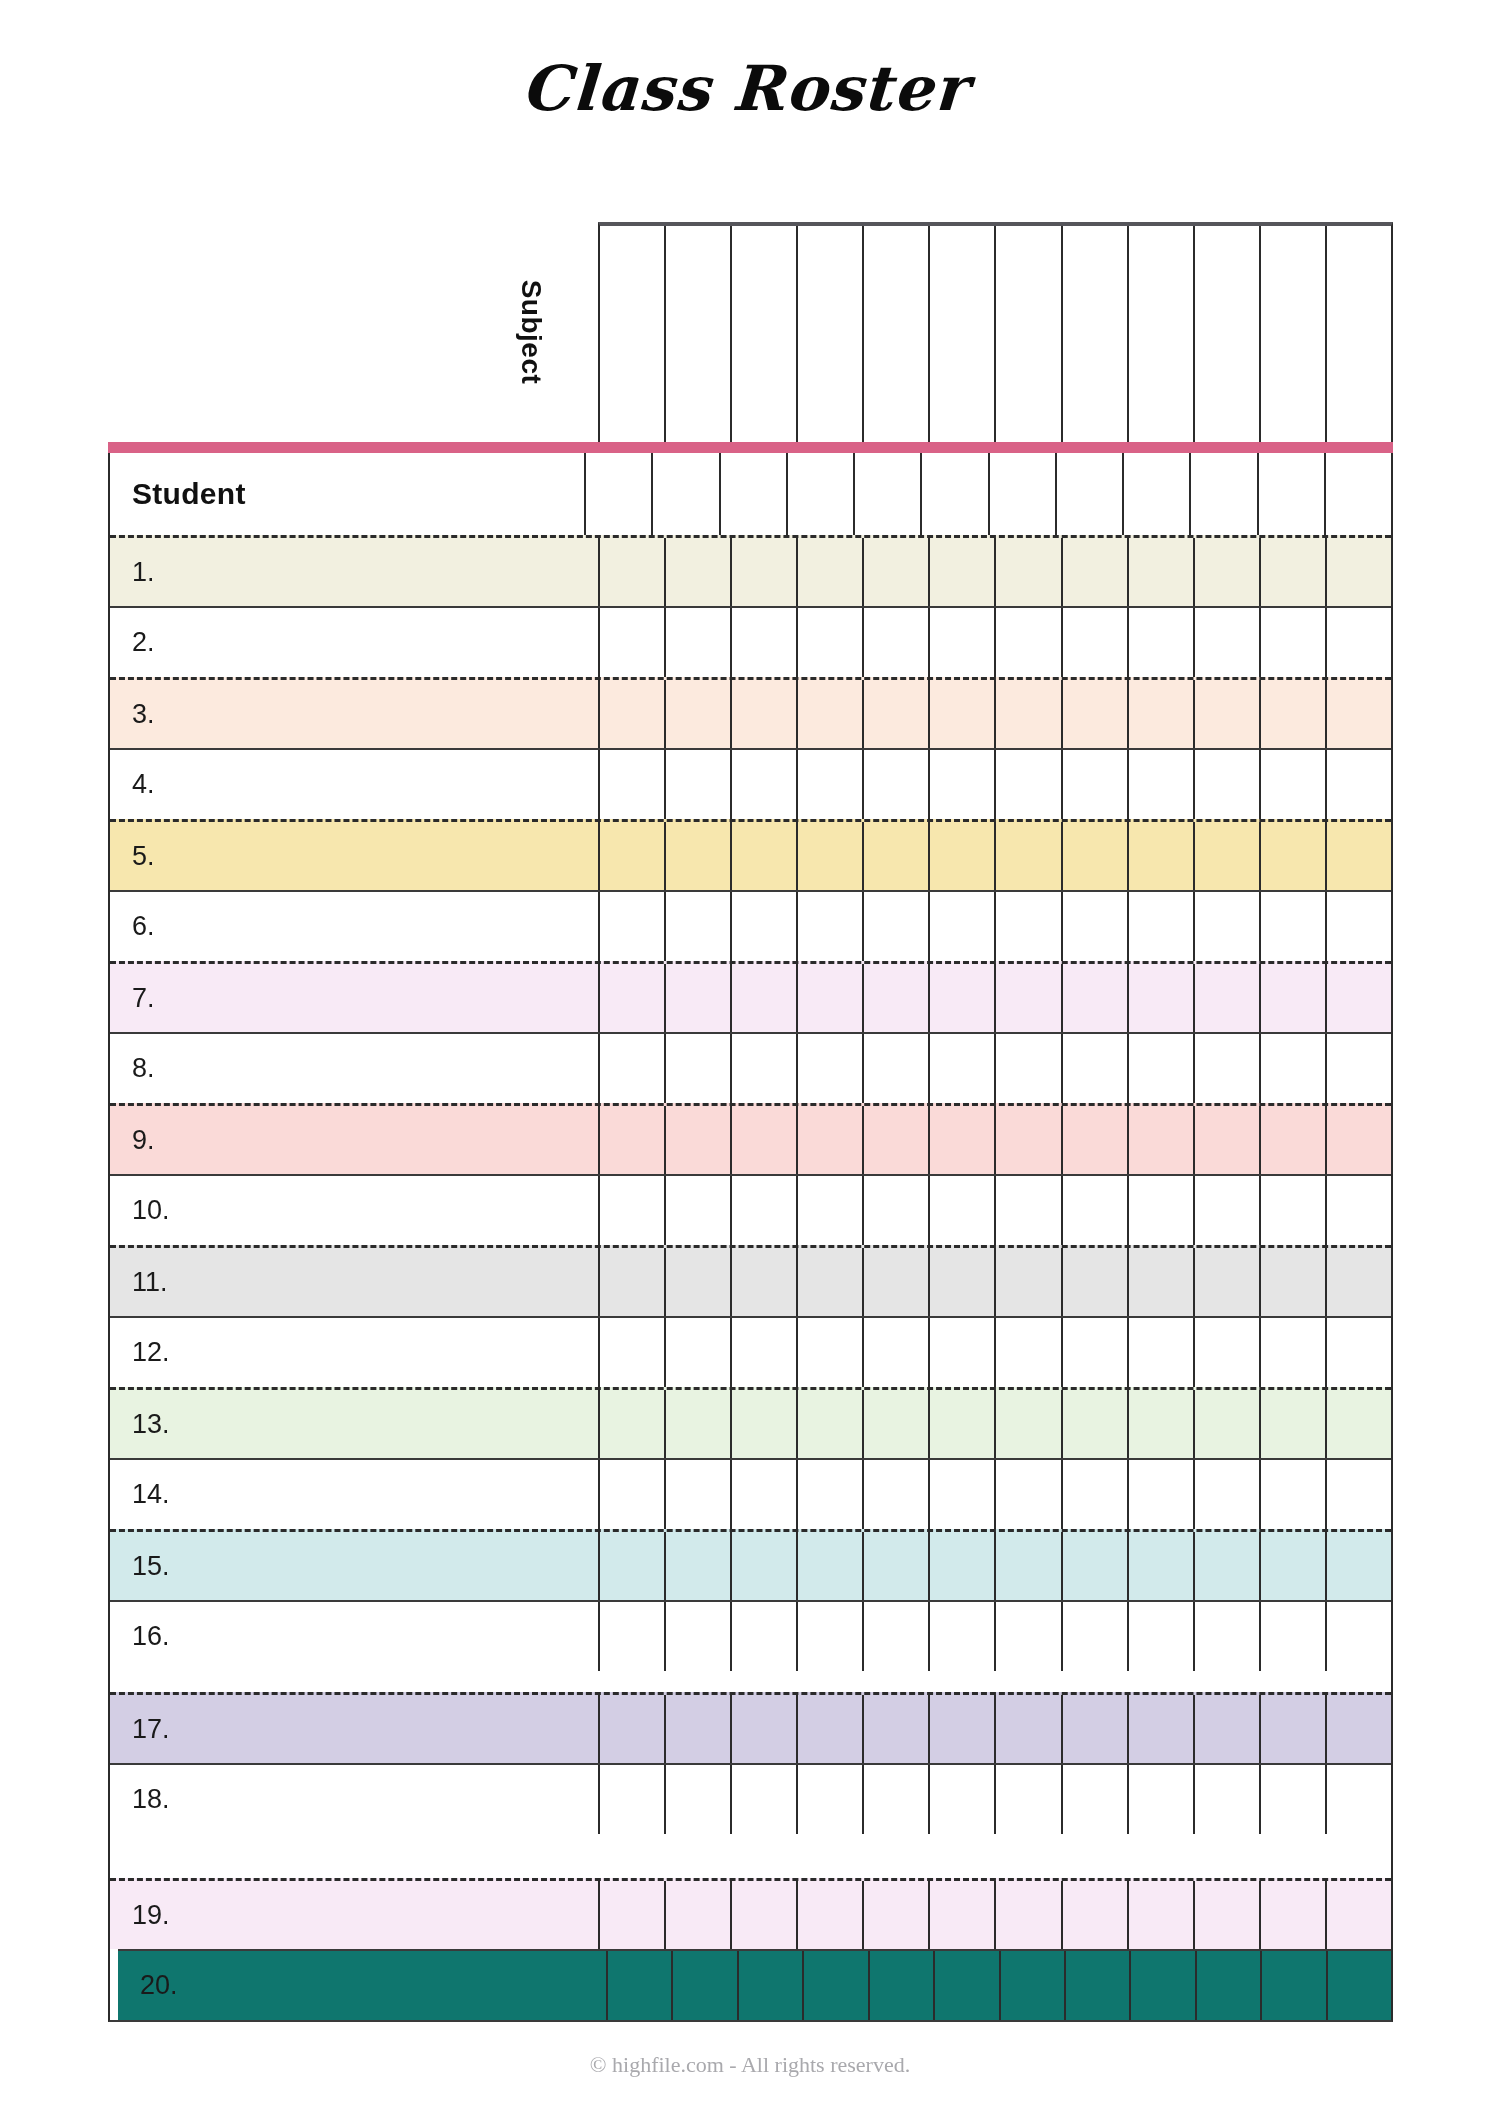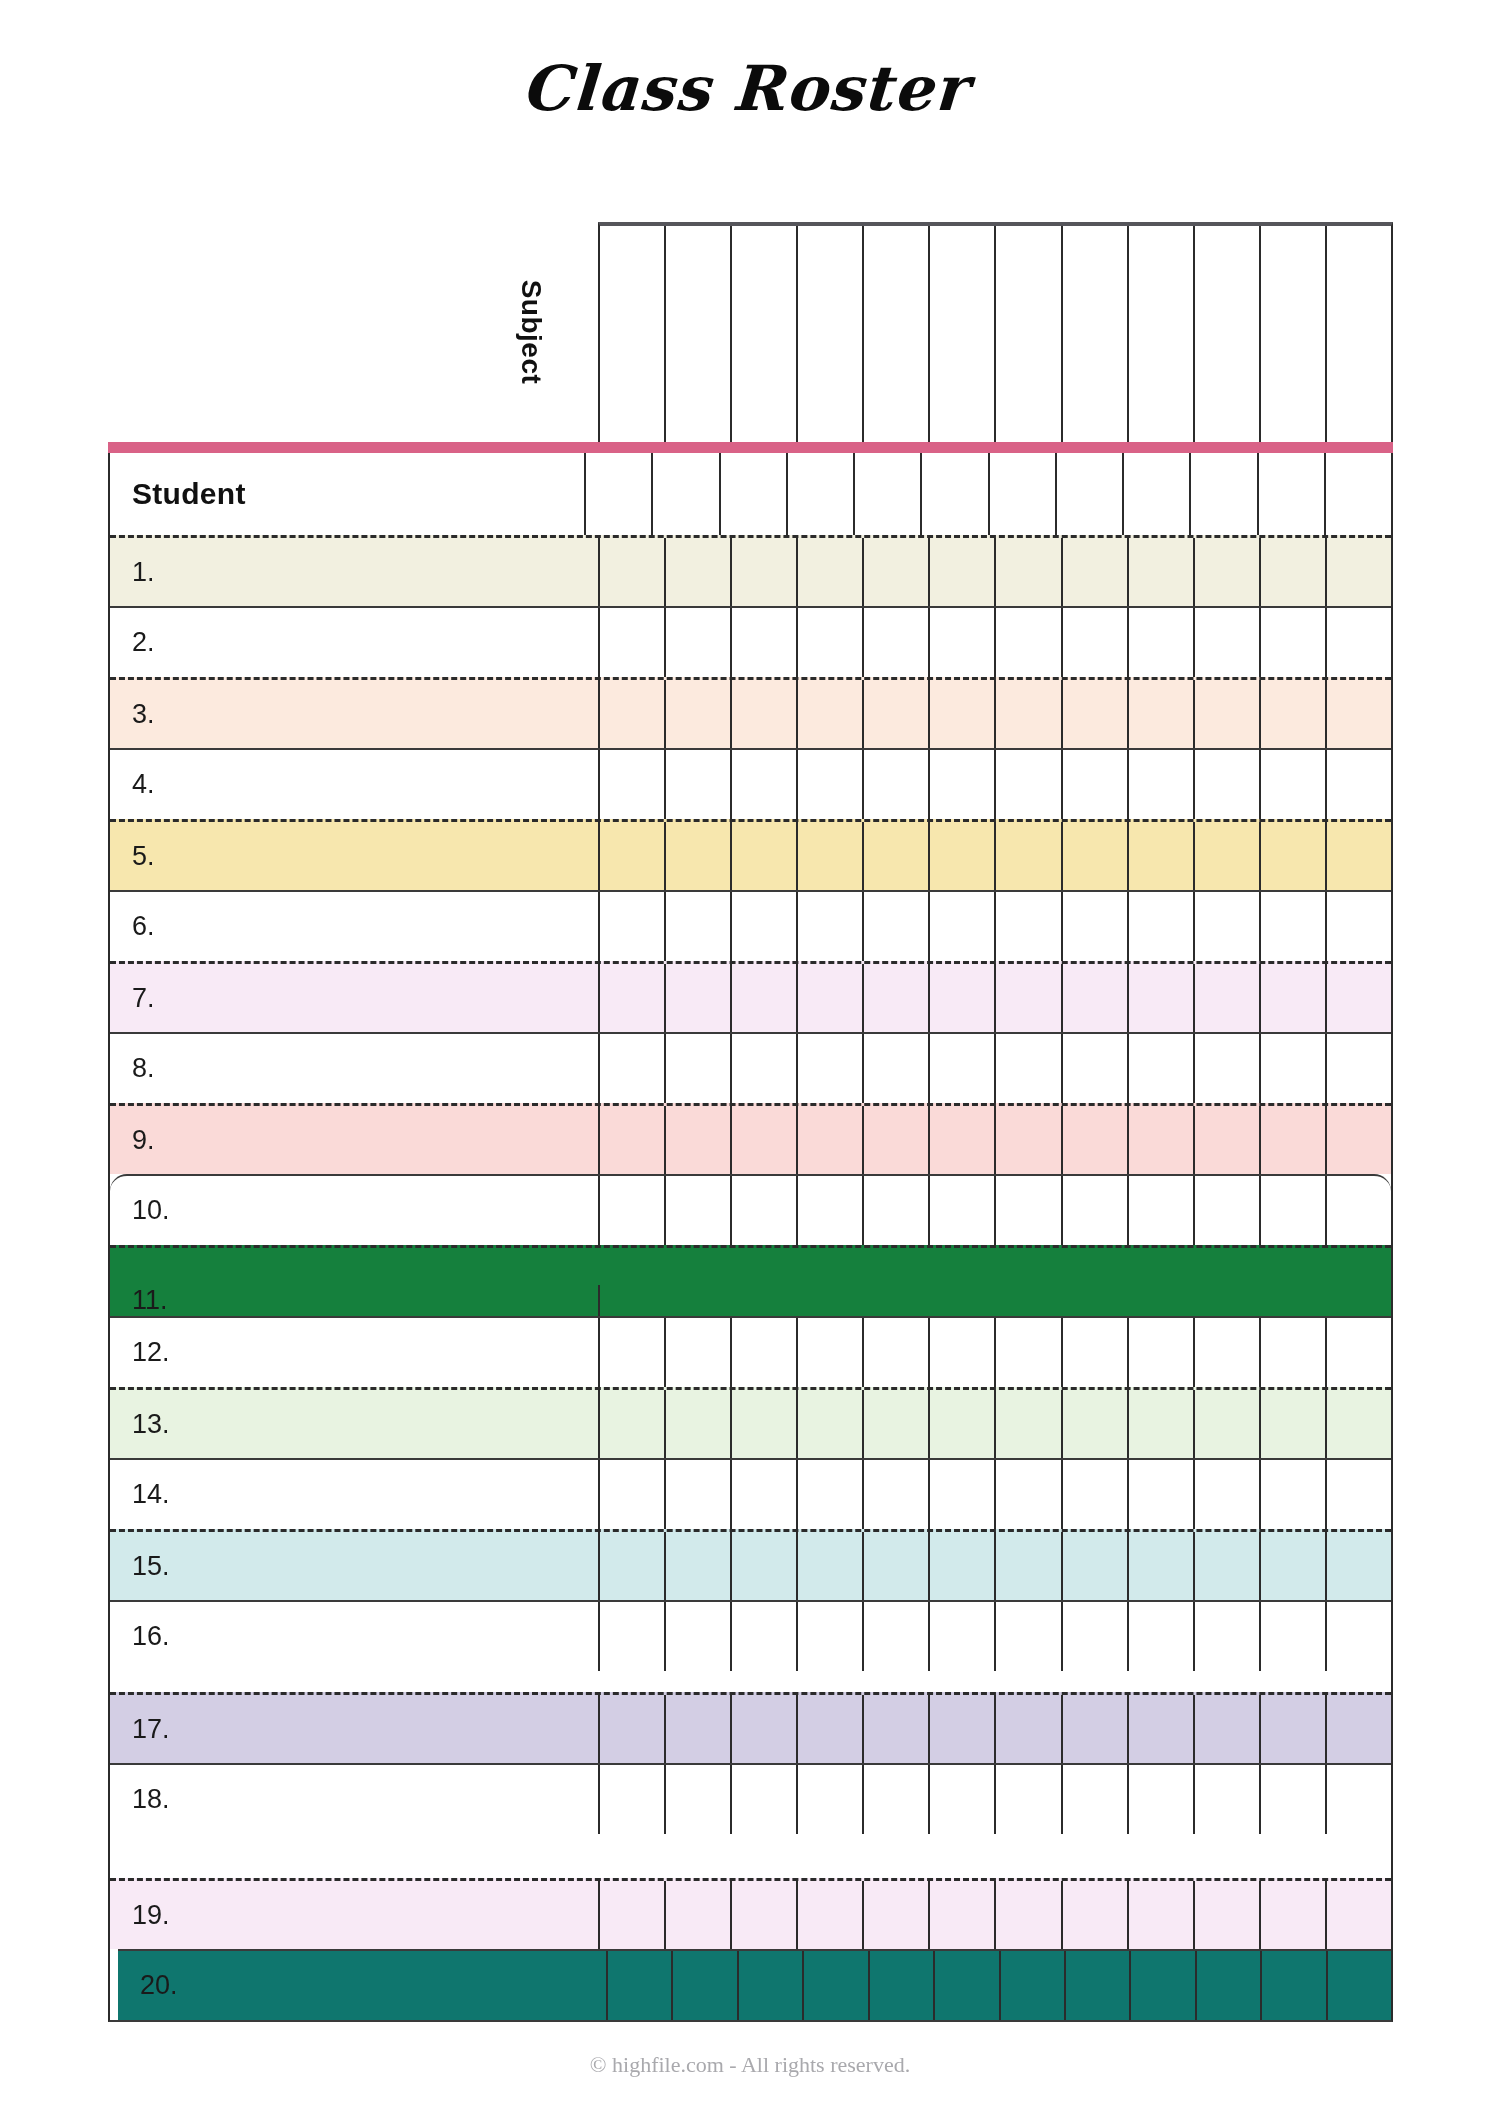--- a/index.html
+++ b/index.html
@@ -384,40 +384,40 @@
           <div class="gcell"></div>
           <div class="gcell"></div>
           <div class="gcell"></div>
           <div class="gcell"></div>
           <div class="gcell"></div>
           <div class="gcell"></div>
           <div class="gcell"></div>
           <div class="gcell"></div>
         </div>
       </div>
-      <div class="roster-row solid-top" style="background: rgb(255, 255, 255); border-radius: 17px;">
+      <div class="roster-row solid-top" style="background: rgb(255, 255, 255);">
         <div class="num-cell">
           <span class="row-number">10.</span>
         </div>
         <div class="grid-cells">
           <div class="gcell"></div>
           <div class="gcell"></div>
           <div class="gcell"></div>
           <div class="gcell"></div>
           <div class="gcell"></div>
           <div class="gcell"></div>
           <div class="gcell"></div>
           <div class="gcell"></div>
           <div class="gcell"></div>
           <div class="gcell"></div>
           <div class="gcell"></div>
           <div class="gcell"></div>
         </div>
       </div>
-      <div class="roster-row dashed-top" style="background: #15803d; align-items: flex-end;">
+      <div class="roster-row dashed-top" style="background: #e5e5e5;">
         <div class="num-cell">
           <span class="row-number">11.</span>
         </div>
         <div class="grid-cells">
           <div class="gcell"></div>
           <div class="gcell"></div>
           <div class="gcell"></div>
           <div class="gcell"></div>
           <div class="gcell"></div>
           <div class="gcell"></div>

